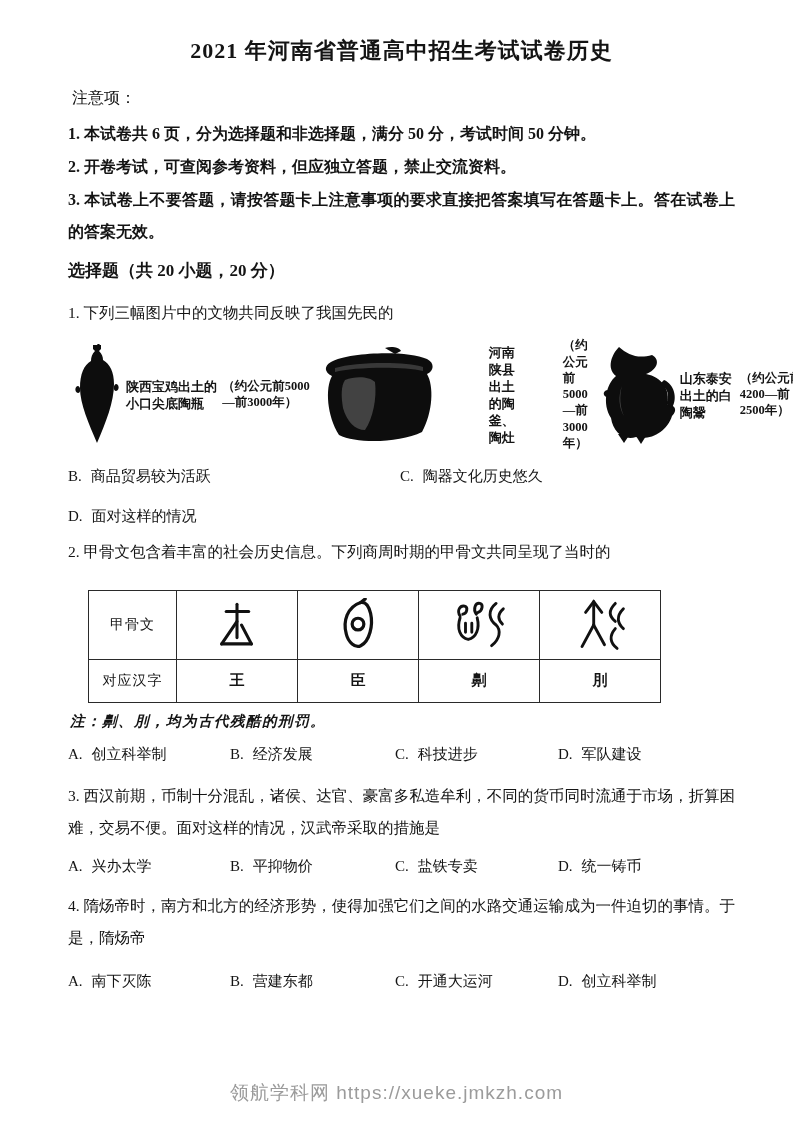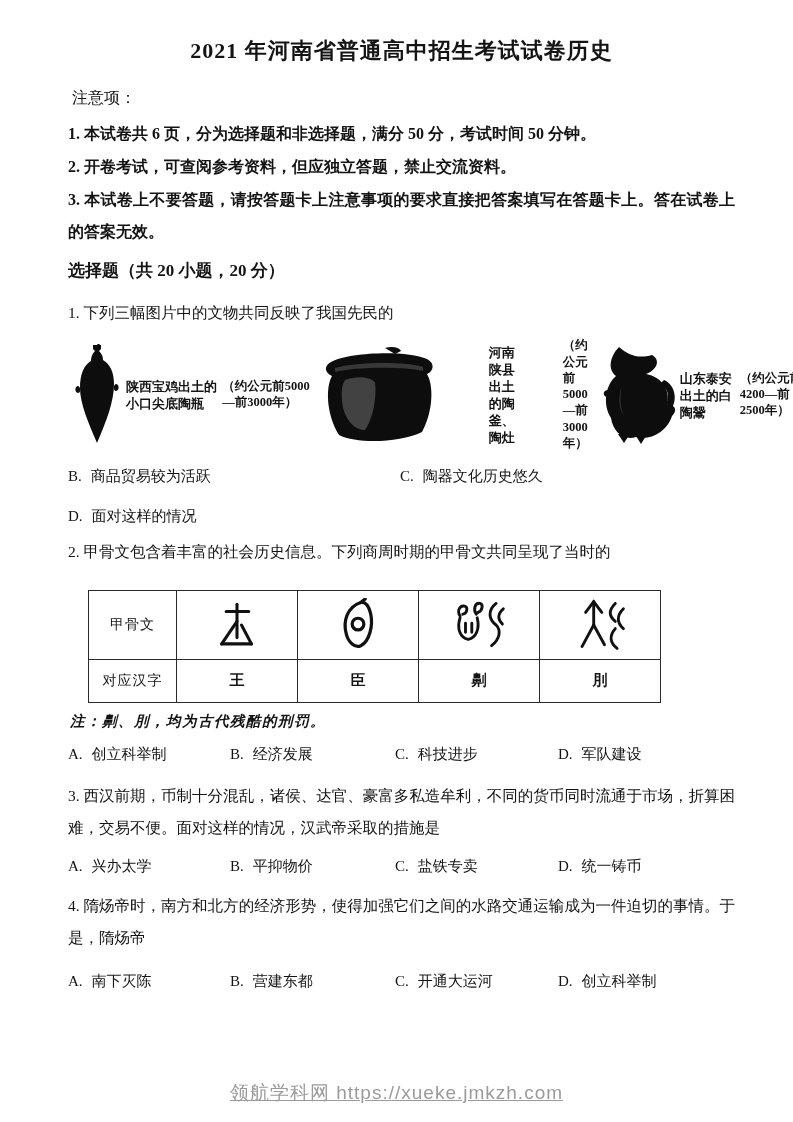--- a/index.html
+++ b/index.html
@@ -28,21 +28,21 @@
   .opts-4col{display:grid;grid-template-columns:162px 165px 163px 1fr;margin:14px 0 0 0;font-size:15px;}
   .opt .lab{margin-right:9px;}
   .oracle-table{border-collapse:collapse;margin:22px 0 0 20px;}
   .oracle-table td{border:1.6px solid #2a2a2a;text-align:center;vertical-align:middle;}
   .oracle-table .hdr{width:85px;font-size:14px;letter-spacing:1px;}
   .oracle-table .glyph-cell{width:118px;height:66px;}
   .oracle-table .char-cell{width:118px;height:40px;font-size:15px;font-weight:bold;}
   .table-note{font-size:14.5px;font-style:italic;font-weight:bold;margin:9px 0 0 2px;letter-spacing:1.5px;}
   .watermark{
     position:absolute;left:0;bottom:16px;width:100%;text-align:center;
-    color:#9b9b9b;font-size:19px;font-family:"Liberation Sans","DejaVu Sans",sans-serif;letter-spacing:1px;text-decoration:underline;
+    color:#9b9b9b;font-size:19px;font-family:"Liberation Sans","DejaVu Sans",sans-serif;letter-spacing:1px;
   }
   svg{display:block;}
 </style>
 </head>
 <body>
 
 <div class="page">
 
   <h1 class="title">2021 年河南省普通高中招生考试试卷历史</h1>
 

